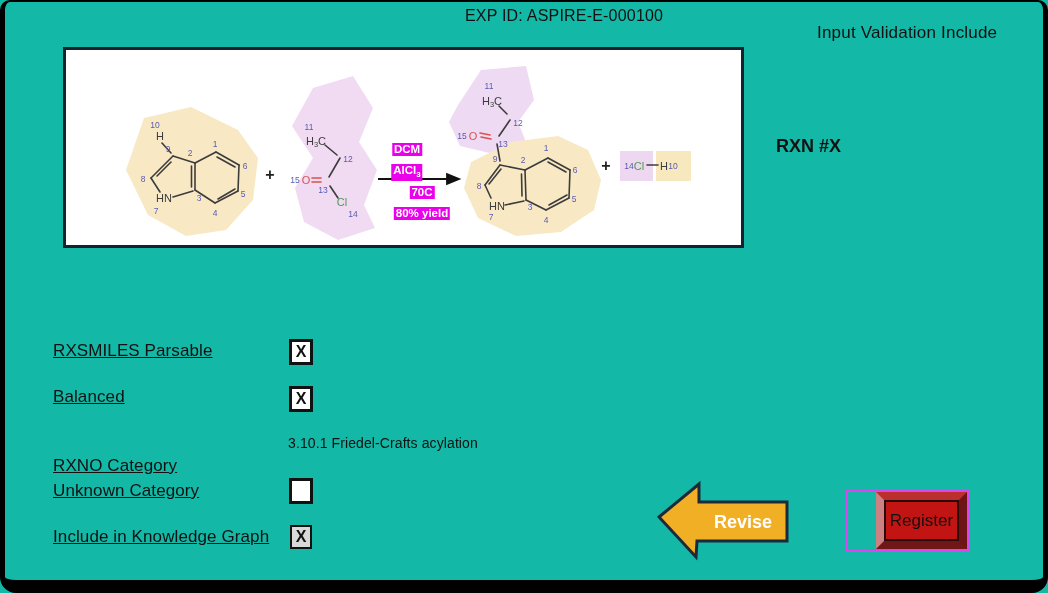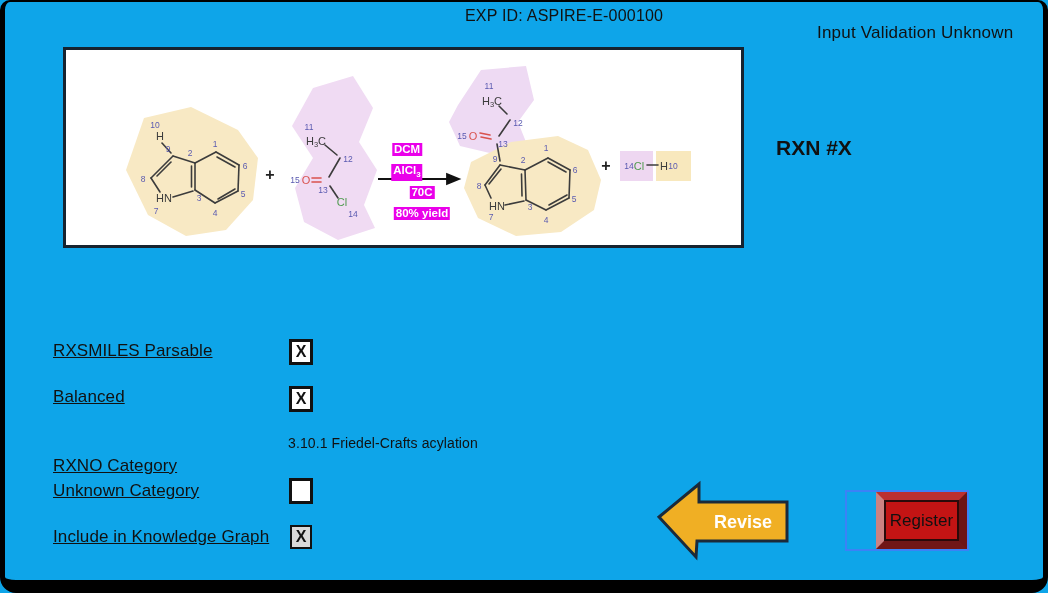--- a/index.html
+++ b/index.html
@@ -1,49 +1,49 @@
 <!DOCTYPE html>
 <html><head>
 <meta charset="utf-8">
 <style>
   html,body{margin:0;padding:0;background:#e8e8e8;}
   .page{
-    position:relative;width:1048px;height:593px;background:#0ea5e9;
+    position:relative;width:1048px;height:593px;background:#14b8a6;
     font-family:"Liberation Sans",sans-serif;color:#111;overflow:hidden;
   }
   .frame{
     position:absolute;inset:0;pointer-events:none;
     border-left:5px solid #000;border-right:5px solid #000;
     border-bottom:13px solid #000;border-top:2px solid #000;
     border-radius:10px 10px 16px 16px;
   }
   .abs{position:absolute;}
   .exp-id{left:465px;top:7px;font-size:16px;letter-spacing:.2px;}
   .module-title{left:817px;top:23px;font-size:17px;letter-spacing:.2px;}
-  .rxn-label{left:776px;top:136px;font-size:21px;font-weight:700;}
+  .rxn-label{left:776px;top:136px;font-size:18px;font-weight:700;}
   .rxn-panel{left:63px;top:47px;width:675px;height:195px;border:3px solid #16232f;background:#fff;}
   .rxn-panel svg{position:absolute;left:0;top:0;}
   .cond{position:absolute;display:flex;flex-direction:column;align-items:center;gap:8px;transform:translateX(-50%);}
   .cond-top{left:341px;top:93px;}
   .cond-bottom{left:356px;top:136px;}
   .mag{background:#ea00ea;color:#fff;font-size:11.5px;font-weight:700;line-height:13px;padding:0 2px;white-space:nowrap;}
   .mag sub{font-size:8px;}
   .form-label{font-size:17px;letter-spacing:.1px;text-decoration:underline;}
   .form-value{font-size:14px;letter-spacing:.1px;}
   .checkbox{
     width:18px;height:20px;border:3px solid #111;background:#fff;
     display:flex;align-items:center;justify-content:center;
     font-size:16px;font-weight:600;color:#111;cursor:pointer;
   }
   .checkbox.gray{background:#d9d9d9;border-width:2.5px;}
   .revise-svg{left:655px;top:477px;cursor:pointer;}
   .revise-text{font-size:18px;font-weight:700;fill:#fff;}
   .register-outer{
     left:845px;top:490px;width:124px;height:61px;box-sizing:border-box;
-    border:2px solid #3b82f6;cursor:pointer;padding-left:29px;
+    border:2px solid #d946ef;cursor:pointer;padding-left:29px;
   }
   .register-bevel{
     width:100%;height:100%;box-sizing:border-box;border:8px solid;
     border-color:#bc2f2f #6d1414 #701717 #cc8282;
   }
   .register-face{
     width:100%;height:100%;box-sizing:border-box;background:#c31414;border:2px solid #2a0a0a;
     display:flex;align-items:center;justify-content:center;font-size:17px;color:#111;
   }
   
@@ -55,21 +55,21 @@
   .bond{stroke:#3c3c3c;stroke-width:1.6;stroke-linecap:round;fill:none;}
   .bond-red{stroke:#d9534f;}
   .arrow-line{stroke:#111;stroke-width:1.8;fill:#111;}
 </style>
 </head>
 <body>
 
 <div class="page">
 
   <div class="abs exp-id">EXP ID: ASPIRE-E-000100</div>
-  <div class="abs module-title">Input Validation Unknown</div>
+  <div class="abs module-title">Input Validation Include</div>
   <div class="abs rxn-label">RXN #X</div>
 
   <div class="abs rxn-panel">
     <svg width="675" height="195" viewBox="0 0 675 195">
 
       <g>
         <polygon fill="#f8e9c4" points="78,68 125,57 172,80 192,108 187,150 160,180 120,186 82,165 60,120"></polygon>
         <polygon fill="#f0dbf3" points="247,38 287,26 307,58 293,92 311,120 298,155 309,178 272,190 238,172 229,138 247,108 226,76"></polygon>
         <polygon fill="#eedaf3" points="392,55 415,20 460,16 468,50 452,72 460,92 428,104 394,96 383,72"></polygon>
         <polygon fill="#f8e9c4" points="405,112 445,92 492,86 522,100 535,130 528,160 495,182 450,186 412,168 398,138"></polygon>

